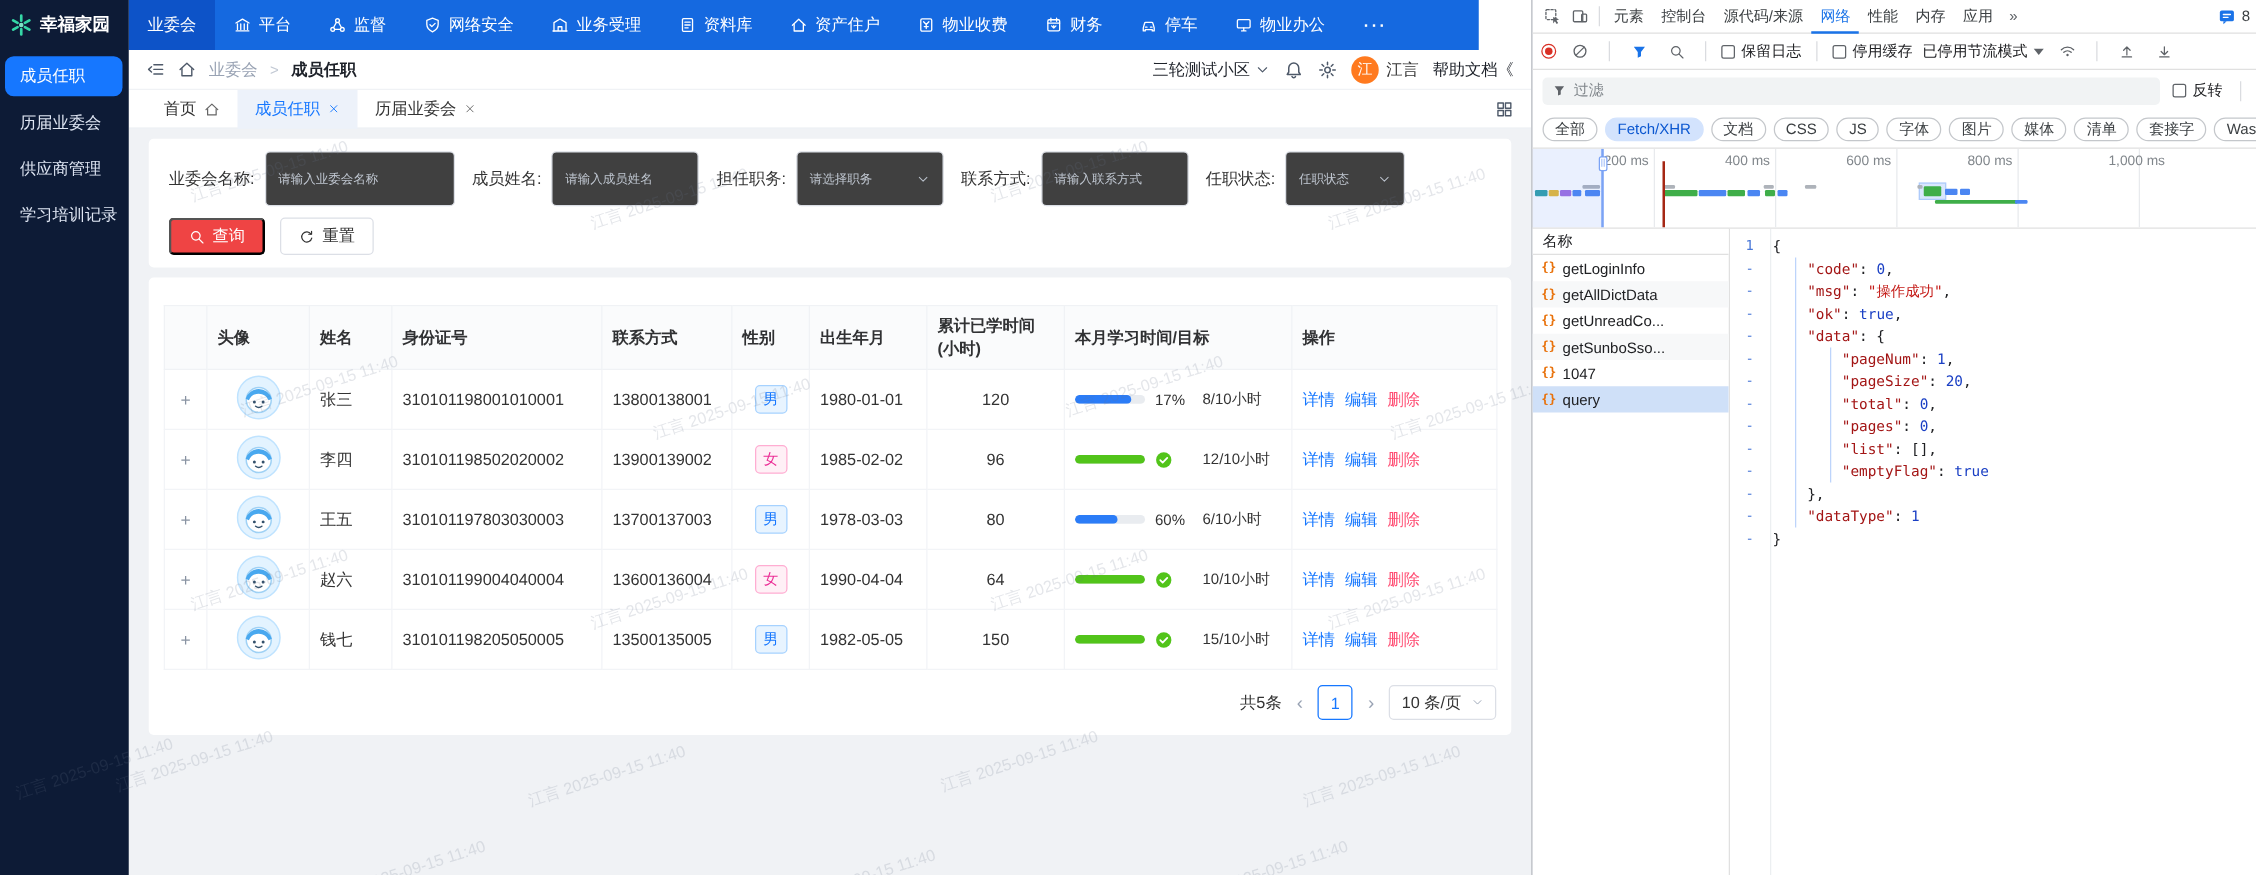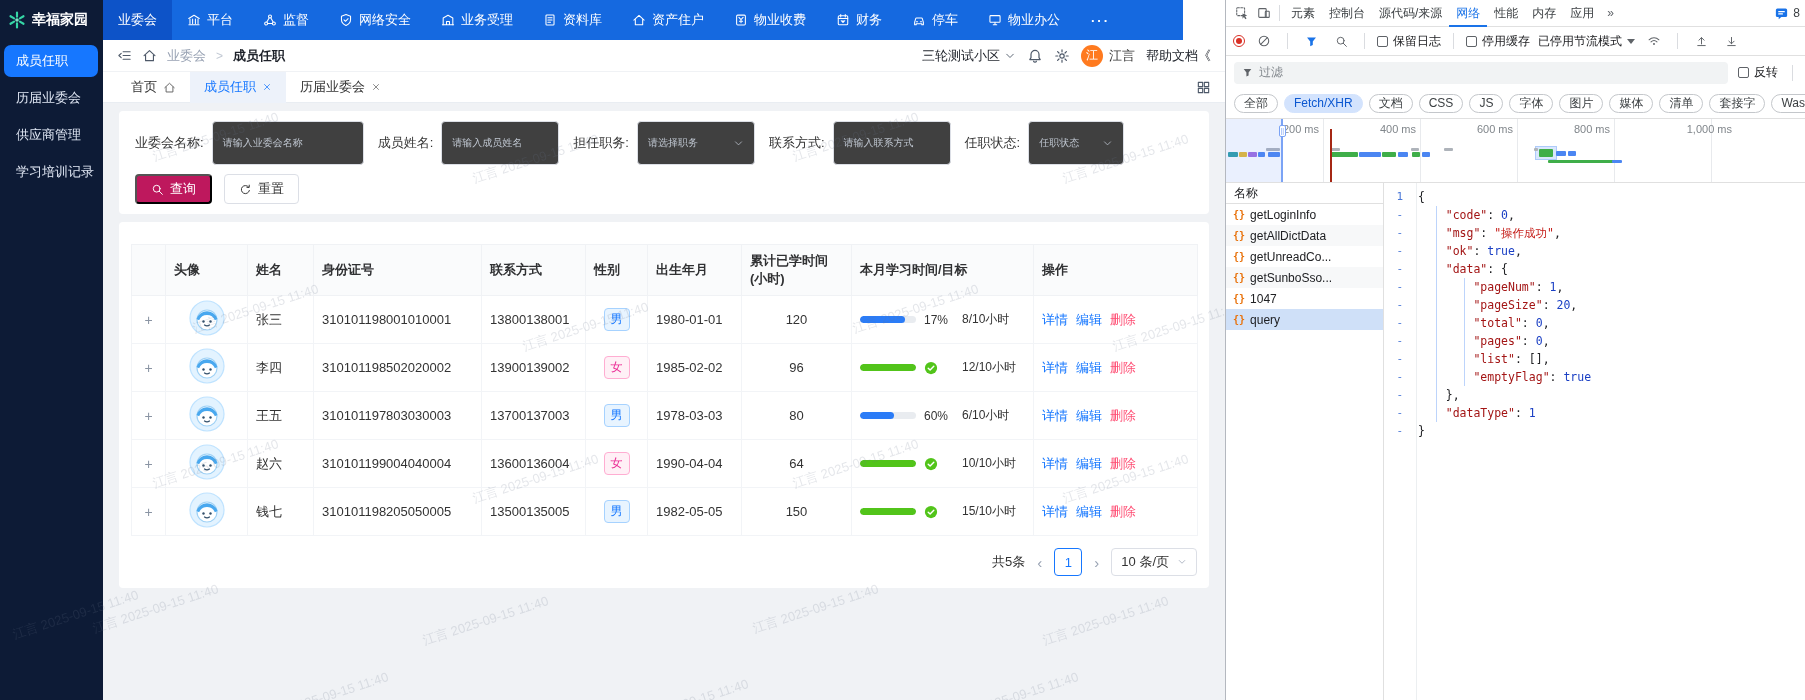--- a/index.html
+++ b/index.html
@@ -61,21 +61,21 @@
   .sfield { display:flex; align-items:center; gap:8px; white-space:nowrap; }
   .sfield label { color:#333; font-size:13px; }
   .sinput { height:44px; border:1px solid #dcdfe6; border-radius:4px; background:#404040; display:flex;
     align-items:center; padding:0 10px; color:#bfc6d0; font-size:10px; }
   .sinput.w150 { width:152px; } .sinput.w120 { width:118px; } .sinput.w95 { width:96px; }
   .sinput .icon { margin-left:auto; width:11px; height:11px; color:#b8bfc9; }
   .btn-row { display:flex; align-items:center; gap:12px; margin-top:9px; }
   .btn { height:30px; border-radius:4px; display:flex; align-items:center; gap:6px; padding:0 14px;
     font-size:13px; cursor:pointer; }
   .btn .icon { width:13px; height:13px; }
-  .btn-primary { background:#be185d; color:#fff; }
+  .btn-primary { background:#ef4444; color:#fff; }
   .btn-plain { background:#fff; color:#333; border:1px solid #dcdfe6; }
 
   .table-card { background:#fff; border-radius:4px; margin-top:8px; padding:12px; }
   .card-head { display:flex; align-items:center; }
   .card-tools { margin-left:auto; display:flex; gap:14px; color:#4e5969; }
   .card-tools .icon { width:15px; height:15px; cursor:pointer; }
   table.grid { width:100%; border-collapse:collapse; table-layout:fixed; margin-top:10px; }
   table.grid th { background:#fafbfc; font-weight:bold; color:#303133; font-size:13px;
     border:1px solid #f0f2f5; padding:7px 8px; text-align:left; }
   table.grid td { border:1px solid #f2f4f7; padding:4px 8px; height:45px; font-size:13px; color:#333;

